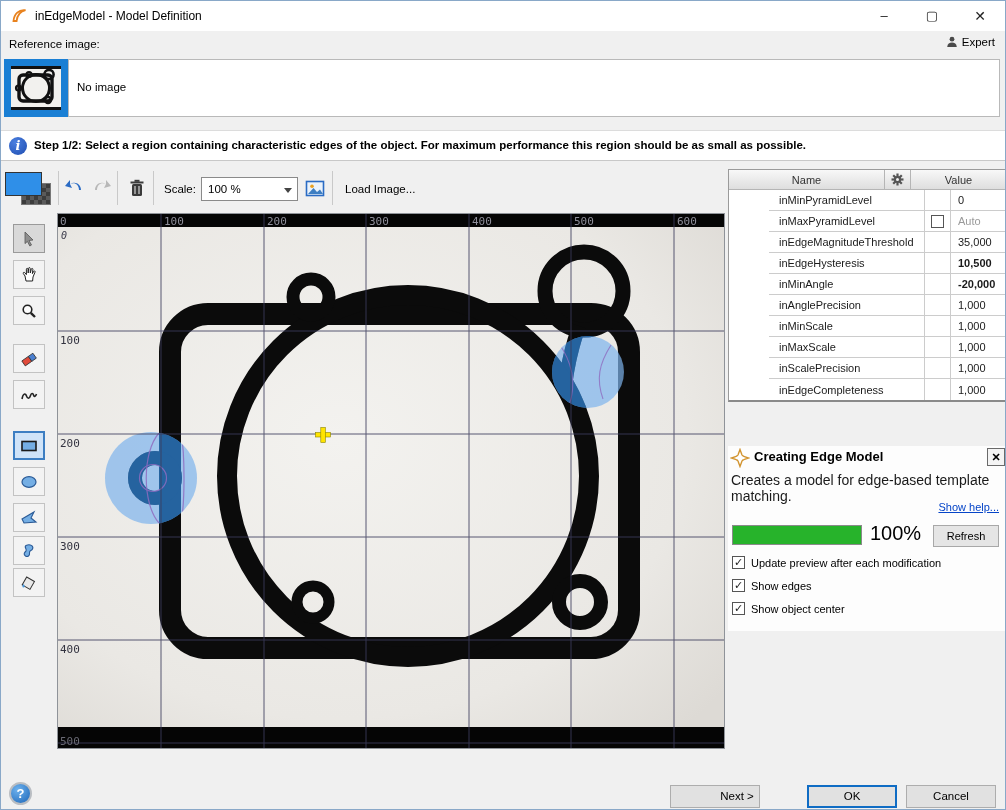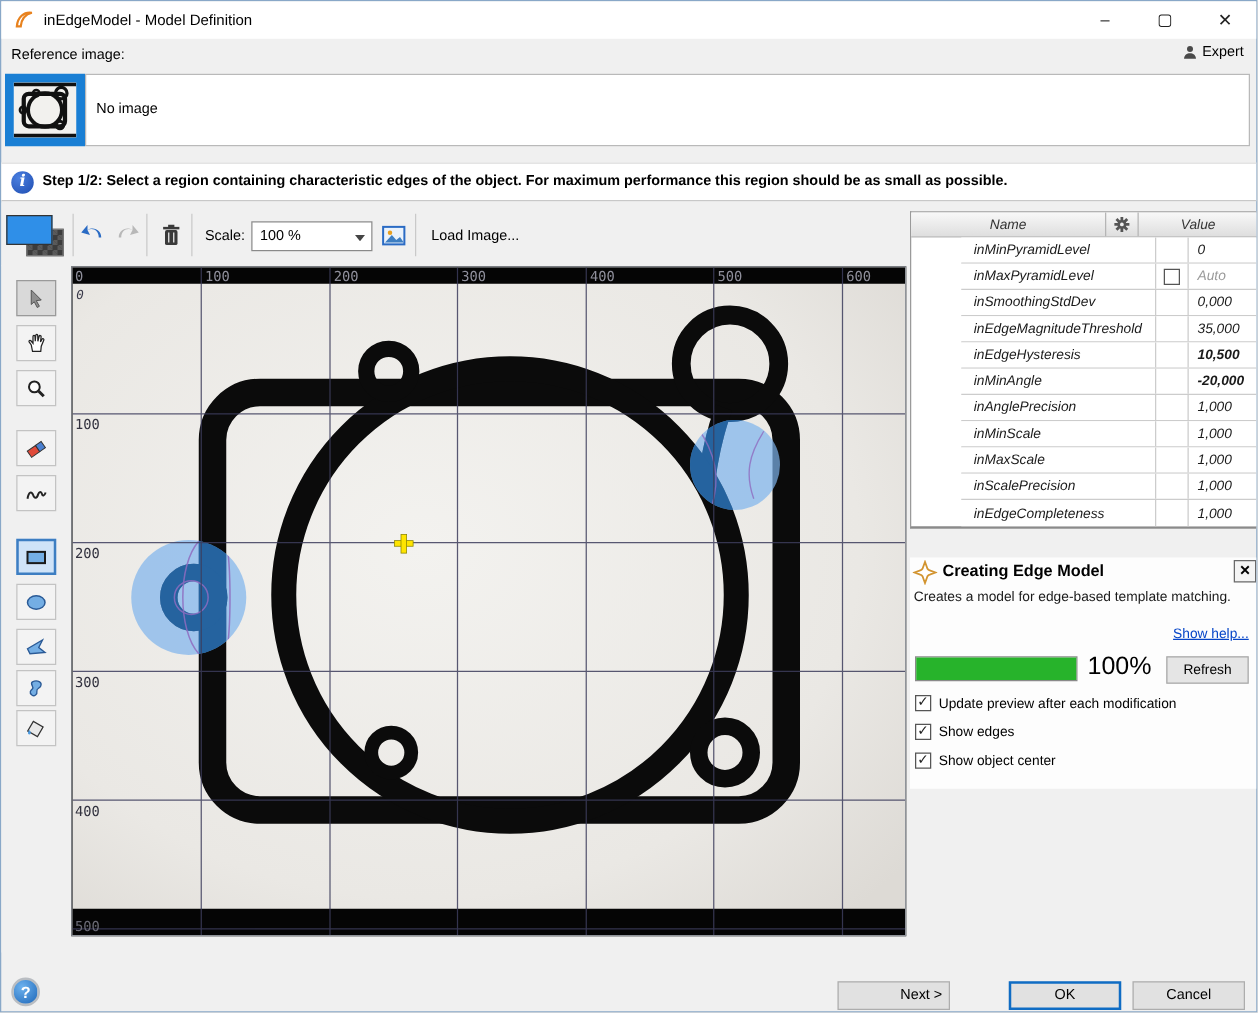--- a/index.html
+++ b/index.html
@@ -62,42 +62,42 @@
           border:1px solid #c3c3c3; display:flex; align-items:center; justify-content:center; }
   .tbtn.sel { background:#d9d9d9; border-color:#9a9a9a; }
   .tbtn.active { background:#cfe3f8; border:2px solid #3d7ec2; }
 
   
   .canvas-wrap { position:absolute; left:56px; top:212px; width:668px; height:536px;
                  border:1px solid #8f9399; background:#000; }
 
   
   .ptable { position:absolute; left:727px; top:168px; width:279px; background:#fff;
-            border:1px solid #9a9a9a; border-bottom:2px solid #8a8a8a; font-size:11px; color:#1a1a1a;font-style:italic; }
+            border:1px solid #9a9a9a; border-bottom:2px solid #8a8a8a; font-size:11px; color:#1a1a1a; }
   .phead { display:flex; height:20px; background:linear-gradient(#f8f8f8,#dedede);
            border-bottom:1px solid #b5b5b5; font-size:11px; color:#333; }
   .phead div { display:flex; align-items:center; justify-content:center; }
   .trow { display:flex; height:21px; border-bottom:1px solid #ccc; background:#fff;margin-left:40px; }
   .trow:last-child { border-bottom:none; }
   .c-name { width:156px; padding-left:10px; display:flex; align-items:center; border-right:1px solid #ccc; }
   .c-gear { width:26px; display:flex; align-items:center; justify-content:center; border-right:1px solid #ccc; }
   .c-val  { flex:1; padding-left:7px; display:flex; align-items:center; }
   .h-name { width:156px; border-right:1px solid #b5b5b5; }
   .h-gear { width:26px; border-right:1px solid #b5b5b5; }
   .h-val  { flex:1; }
   .bold .c-val { font-weight:bold; }
   .auto .c-val { color:#9a9a9a; }
   .cb { width:13px; height:13px; background:#fff; border:1px solid #555; display:inline-block;
         font-size:11px; line-height:11px; text-align:center; color:#222; }
   .helppanel { position:absolute; left:727px; top:445px; width:279px; height:185px; background:#fdfdfd; }
   .hp-title { position:absolute; left:26px; top:3px; font-size:13px; font-weight:bold; color:#000; }
   .hp-star { position:absolute; left:2px; top:2px; }
   .hp-x { position:absolute; right:2px; top:2px; width:18px; height:18px; border:1px solid #6a6a6a;
           background:#f4f4f4; font-size:11px; font-weight:bold; text-align:center; line-height:17px; color:#000; }
-  .hp-desc { position:absolute; left:3px; top:26px; font-size:11px; color:#1a1a1a; }
+  .hp-desc { position:absolute; left:3px; top:26px; font-size:14px; color:#1a1a1a; }
   .hp-link { position:absolute; right:8px; top:55px; font-size:11px; color:#0645c8; text-decoration:underline; }
   .hp-bar { position:absolute; left:4px; top:79px; width:130px; height:20px; border:1px solid #8a8a8a; background:#fff; }
   .hp-fill { height:100%; background:#27b32b; }
   .hp-pct { position:absolute; left:142px; top:76px; font-size:20px; color:#000; }
   .hp-refresh { position:absolute; right:8px; top:79px; width:66px; height:22px; background:#e5e5e5;
                 border:1px solid #a8a8a8; font-size:11px; text-align:center; line-height:20px; color:#000; }
   .opt { position:absolute; left:4px; font-size:11px; color:#000; display:flex; align-items:center; gap:6px; }
   .opt.o0{ top:110px; } .opt.o1{ top:133px; } .opt.o2{ top:156px; }
 
   
@@ -371,25 +371,20 @@
       <div class="c-name">inMinPyramidLevel</div>
         <div class="c-gear"></div>
       <div class="c-val">0</div>
     </div>
     <div class="trow auto">
       <div class="c-name">inMaxPyramidLevel</div>
       <div class="c-gear">
           <span class="cb"></span>
         </div>
       <div class="c-val">Auto</div>
-    </div>
-    <div class="trow">
-      <div class="c-name">inSmoothingStdDev</div>
-        <div class="c-gear"></div>
-      <div class="c-val">0,000</div>
     </div>
     <div class="trow">
       <div class="c-name">inEdgeMagnitudeThreshold</div>
         <div class="c-gear"></div>
       <div class="c-val">35,000</div>
     </div>
     <div class="trow bold">
       <div class="c-name">inEdgeHysteresis</div>
         <div class="c-gear"></div>
       <div class="c-val">10,500</div>

